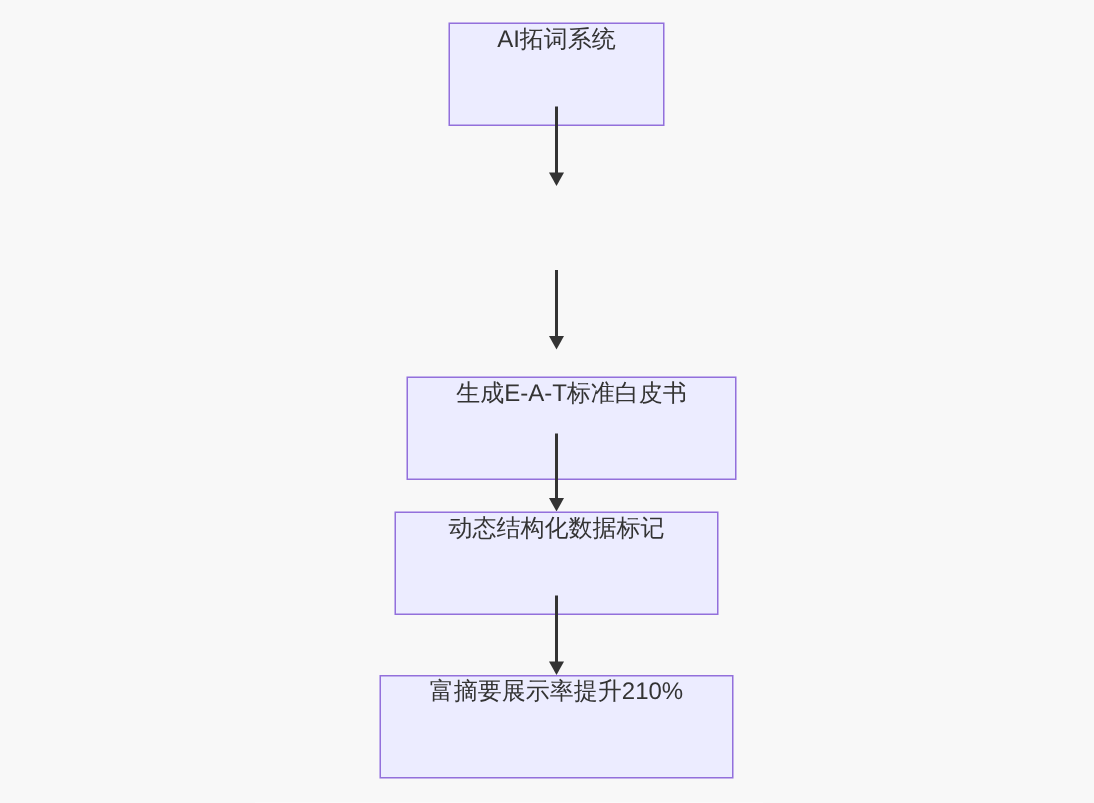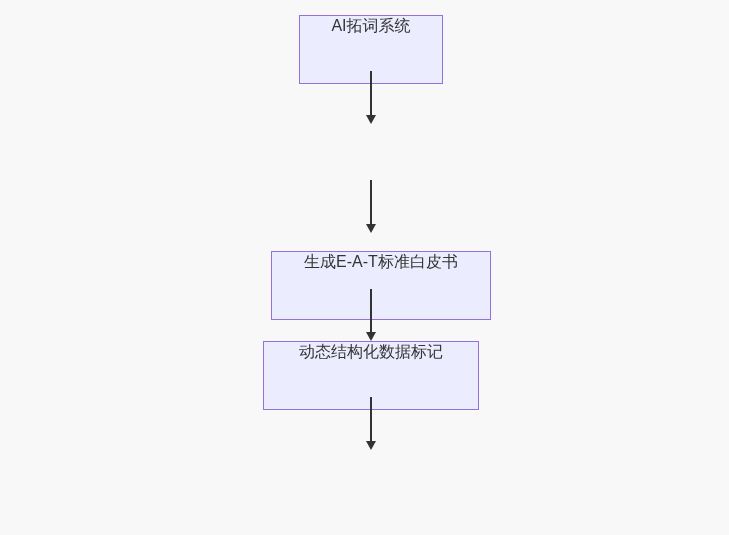--- a/index.html
+++ b/index.html
@@ -94,14 +94,17 @@
 
   <div class="node node-4">
     <span>动态结构化数据标记</span>
   </div>
 
   <div class="edge edge-4">
     <div class="edge-line"></div>
     <div class="edge-arrowhead"></div>
   </div>
 
+  <div class="node node-5">
+    <span>富摘要展示率提升210%</span>
+  </div>
 
 </div>
 
 </body></html>

